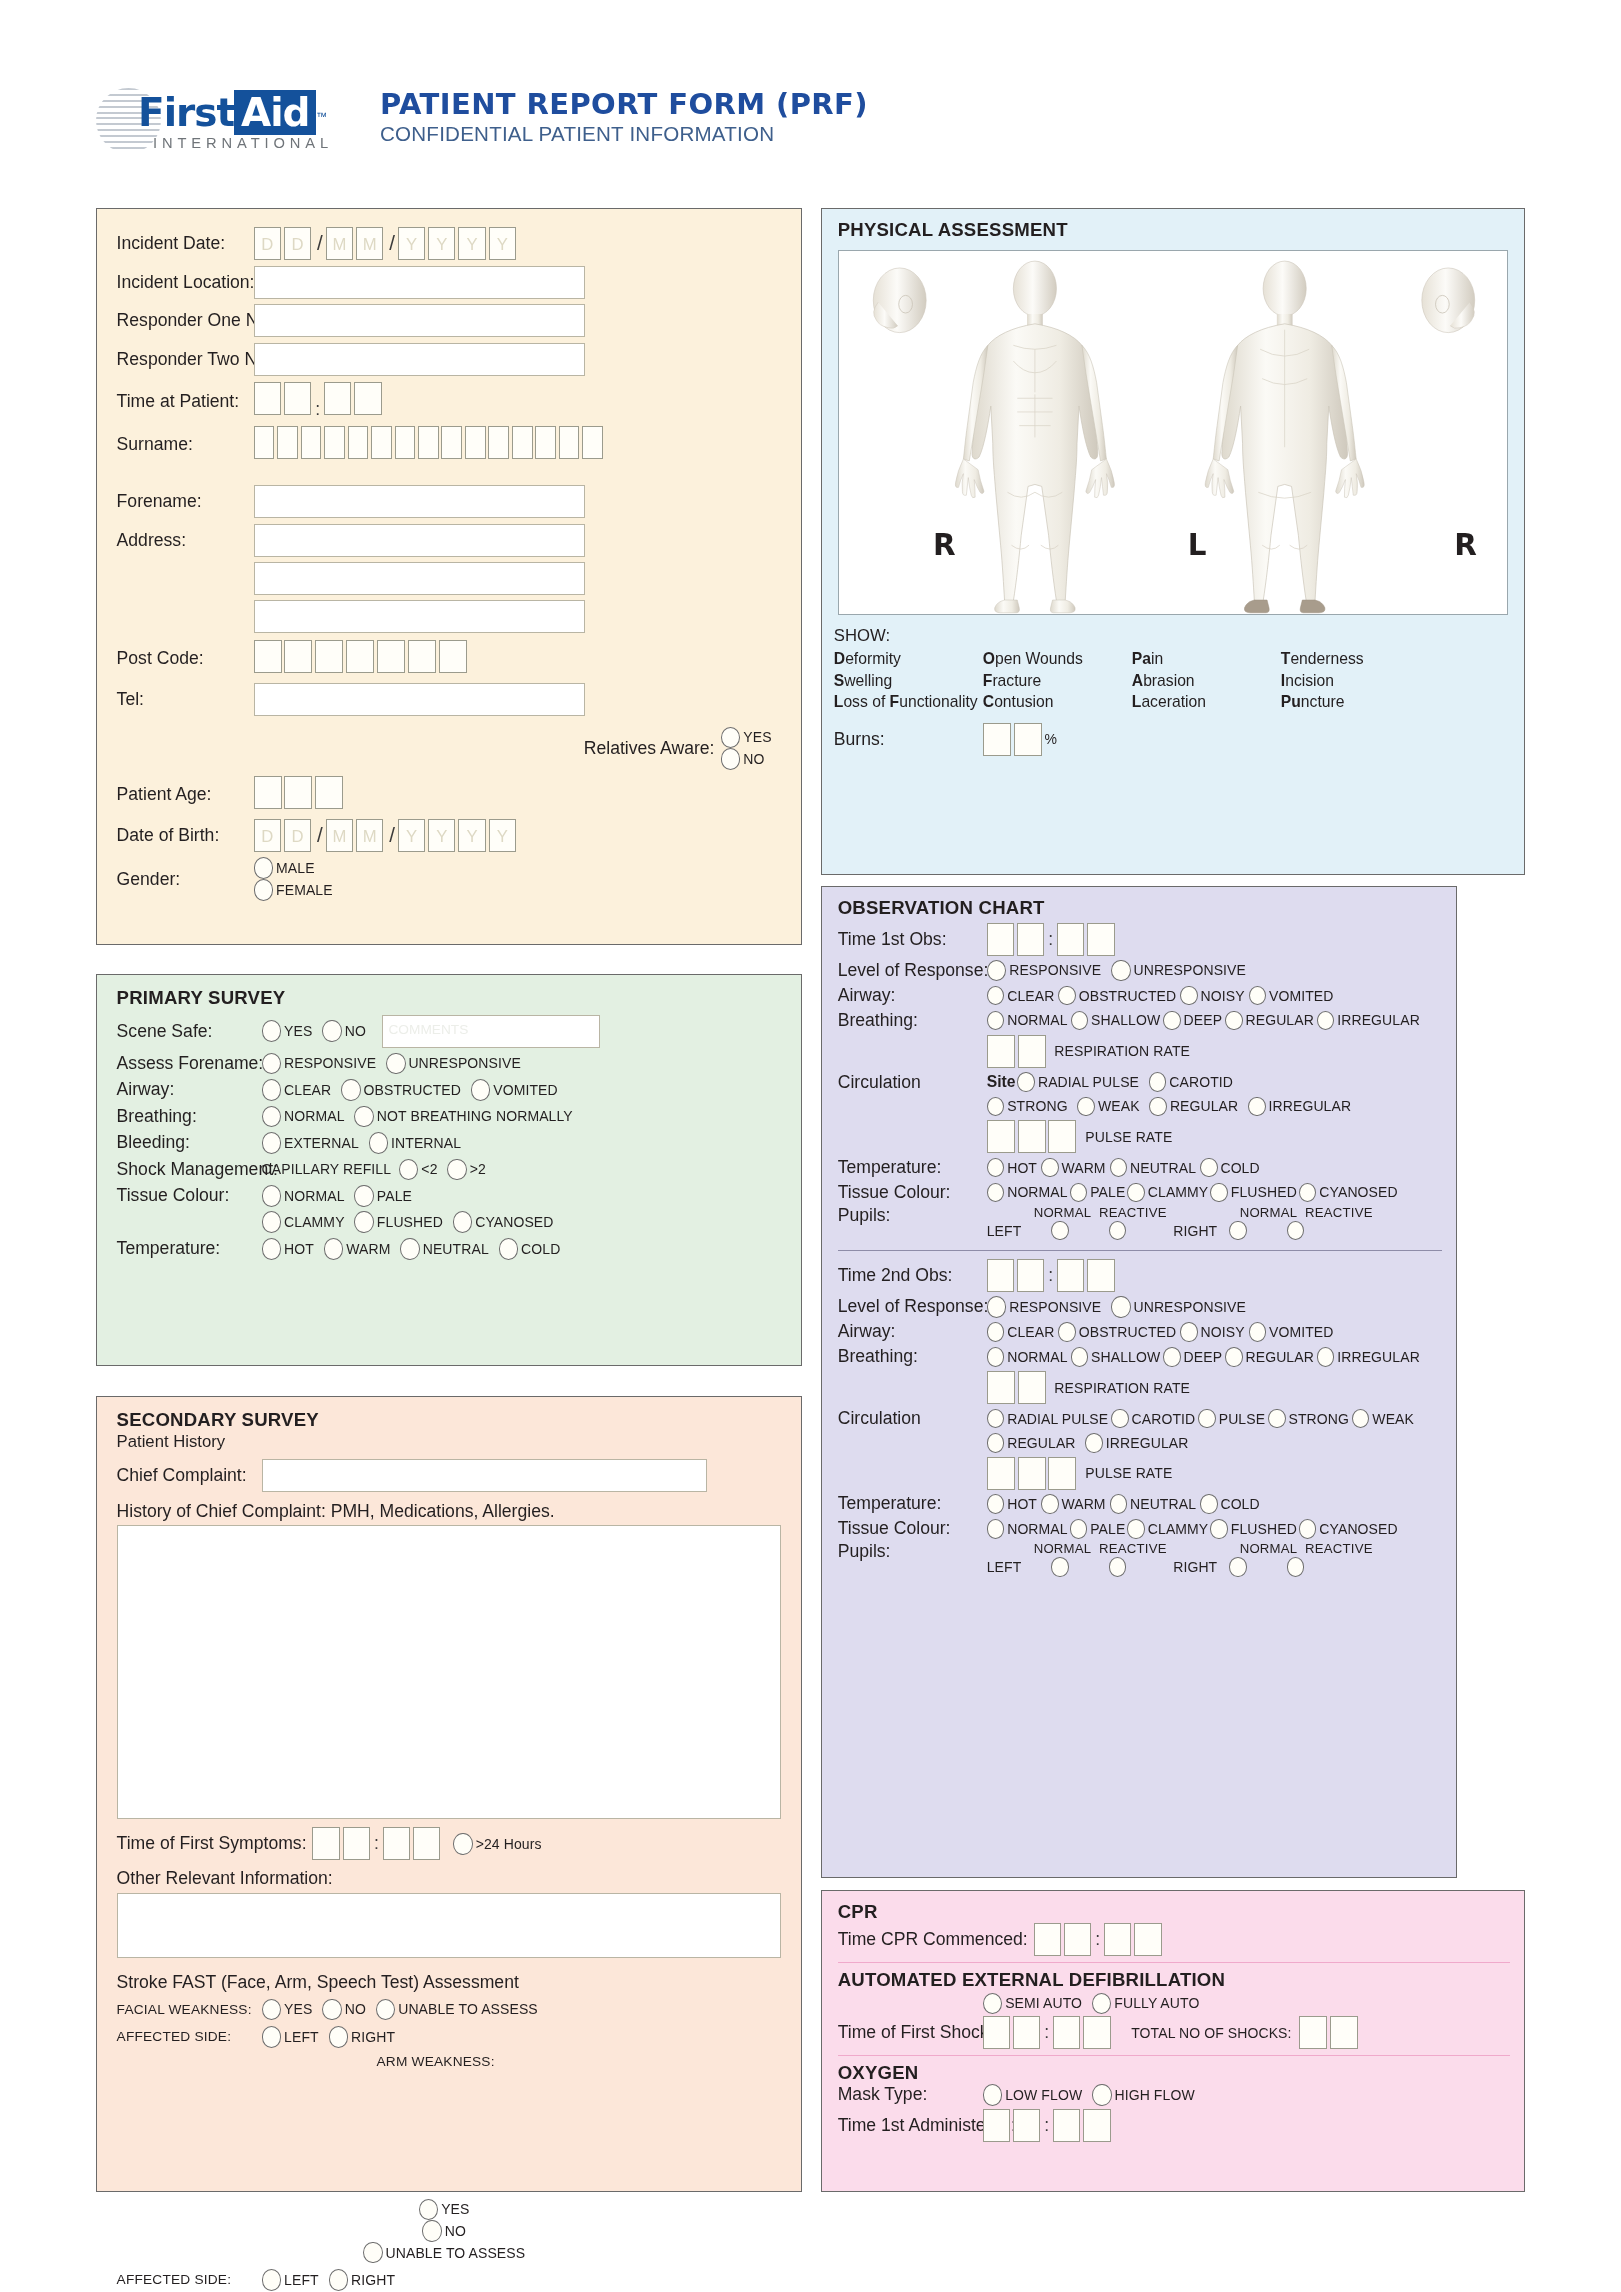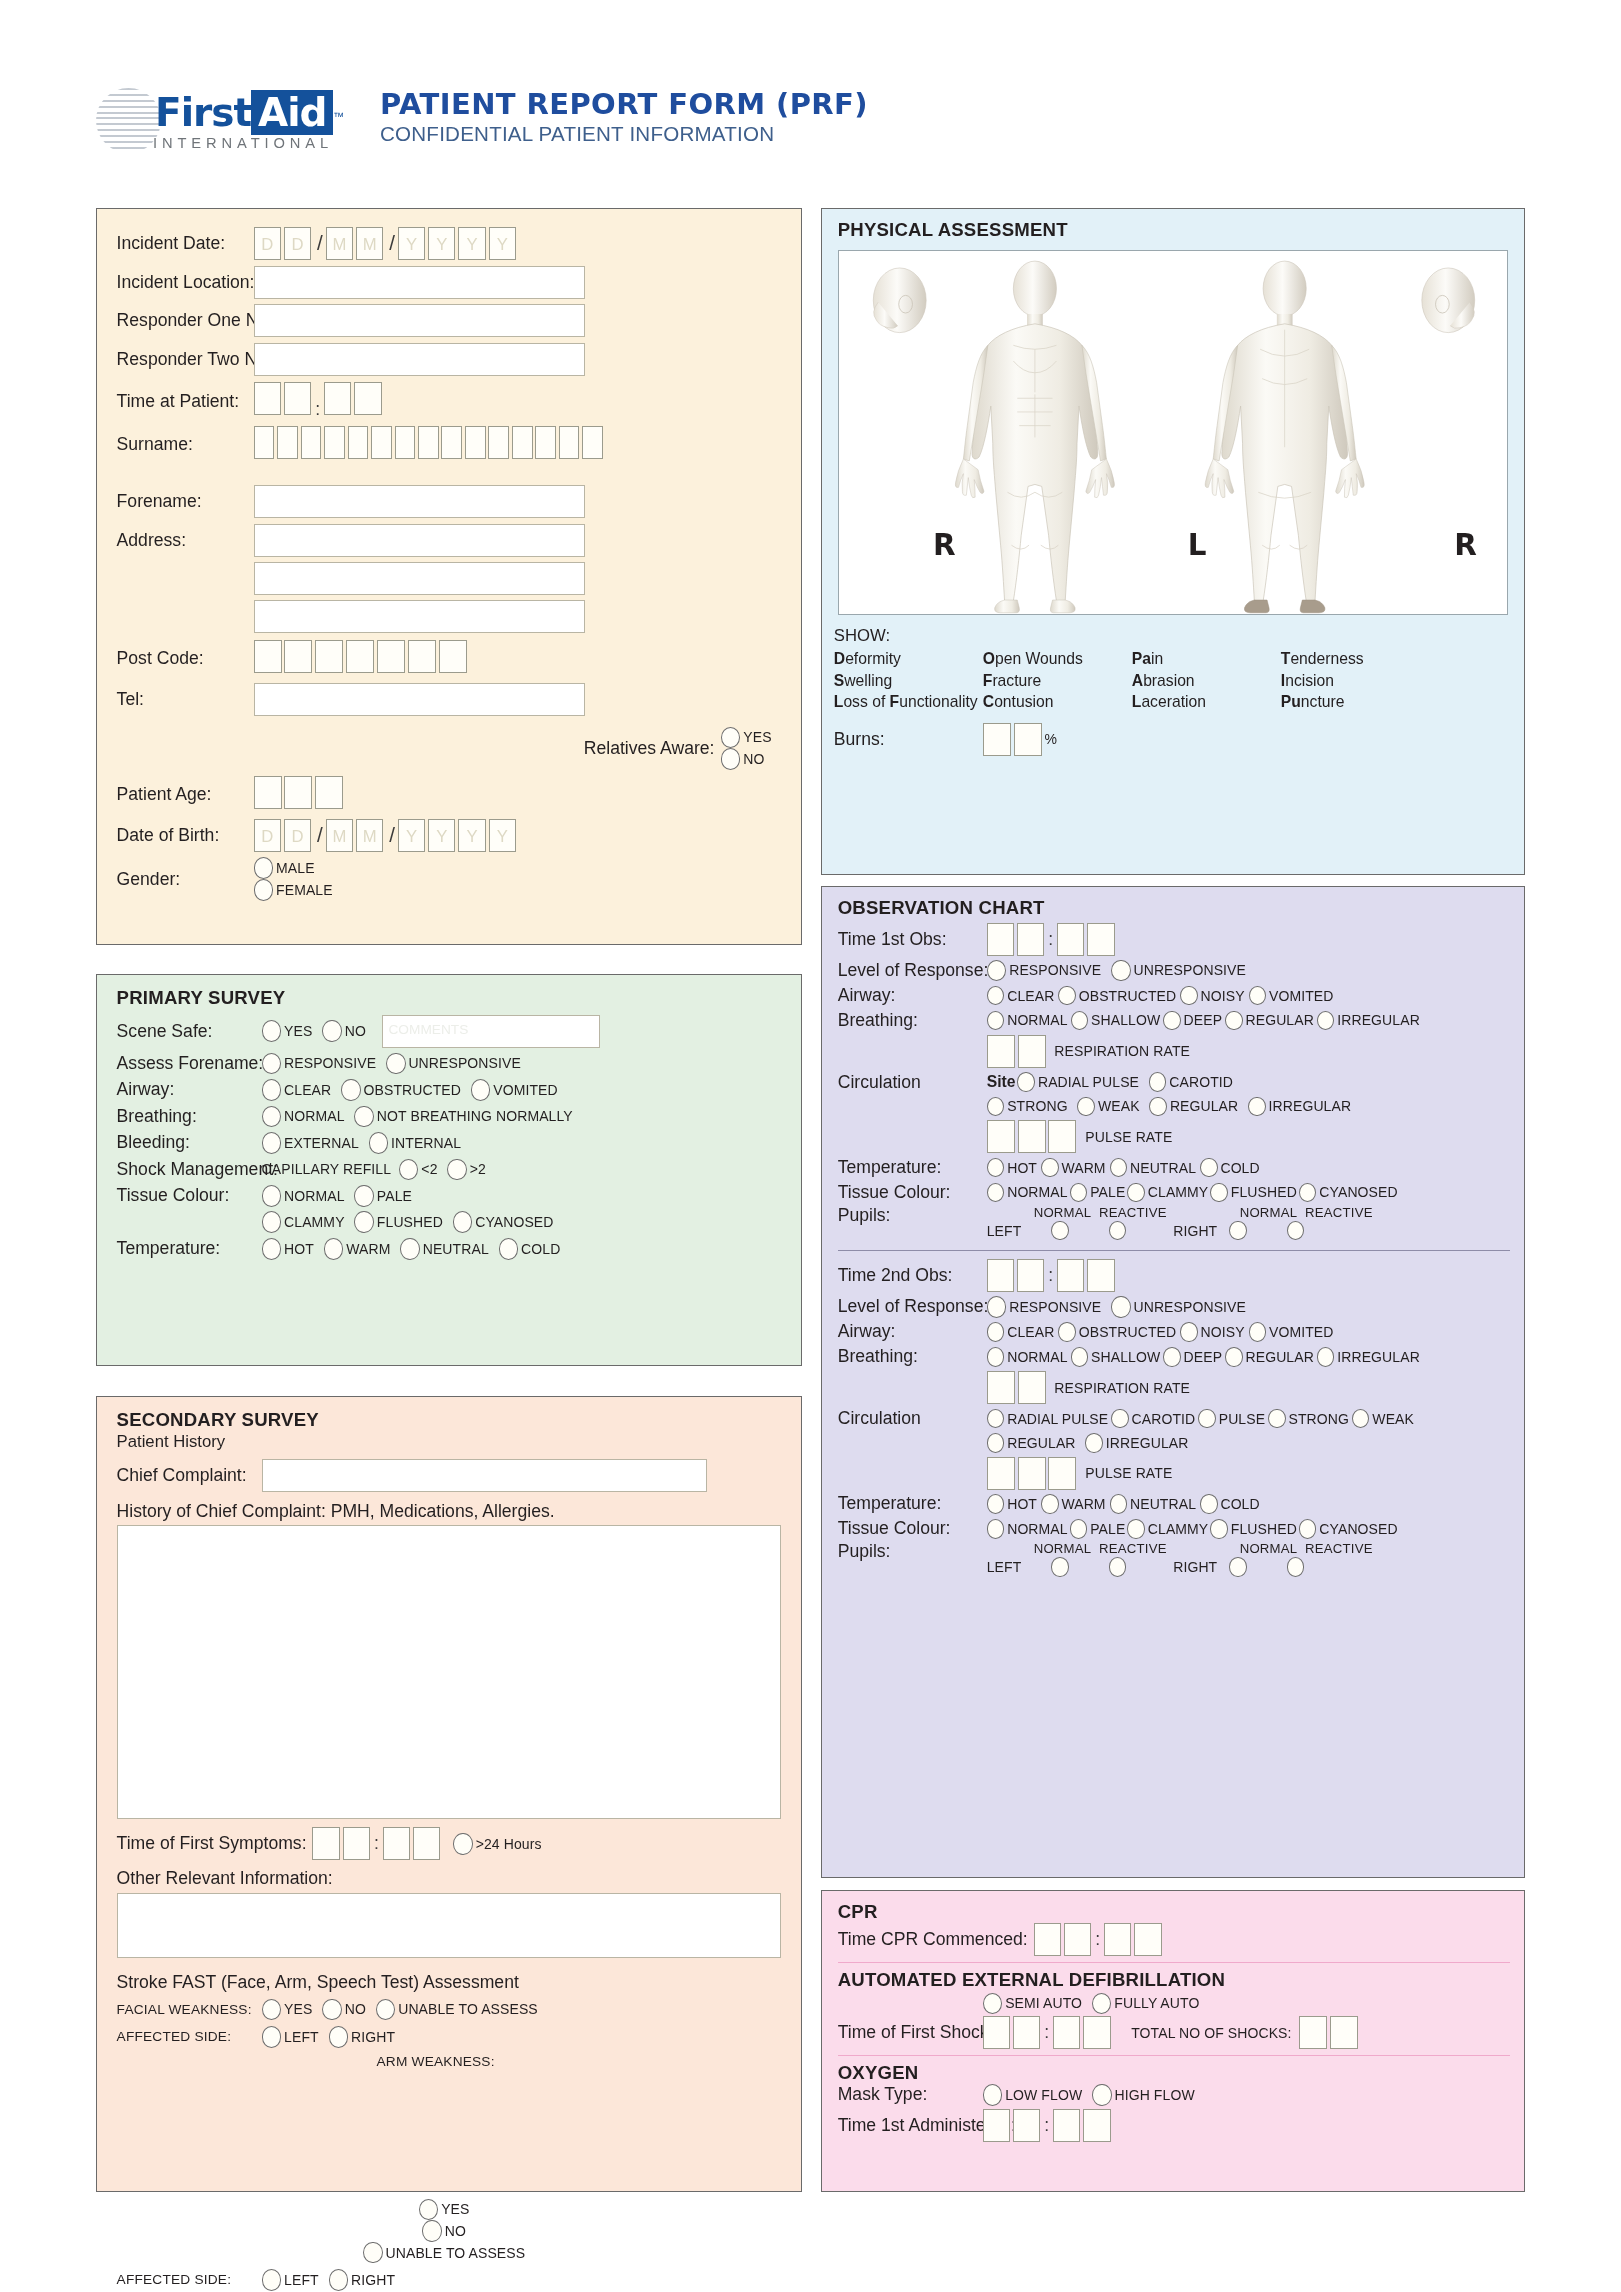--- a/index.html
+++ b/index.html
@@ -12,39 +12,39 @@
     position:relative;
   }
   .page { position:relative; width:1621px; height:2293px; padding:0; }
 
   
   .header { position:absolute; left:96px; top:86px; width:980px; height:76px; display:flex; align-items:flex-start; }
   .logo-wrap { position:relative; width:255px; height:71px; flex:0 0 255px; }
   .logo-sphere { position:absolute; left:0; top:2px; width:65px; height:65px; border-radius:50%;
      background: repeating-linear-gradient(to bottom, #b9c0c9 0px, #b9c0c9 2px, #ffffff 2px, #ffffff 5.9px);
      opacity:.85; }
-  .logo-text { position:absolute; left:59px; top:3.9px; }
+  .logo-text { position:absolute; left:42px; top:3.9px; }
   .logo-first { font-size:39px; font-weight:bold; color:#14519b; letter-spacing:-1px; font-family:"DejaVu Sans", sans-serif; }
   .logo-aid { display:inline-block; background:#14519b; color:#ffffff; padding:0 6.9px; font-size:39px; font-weight:bold; font-family:"DejaVu Sans", sans-serif; letter-spacing:-1px;}
   .logo-tm { font-size:10.8px; vertical-align:super; color:#14519b; }
   .logo-sub { position:absolute; left:57px; top:49px; font-size:14.7px; letter-spacing:4.9px; color:#6f7479; font-family:"Liberation Sans", sans-serif; }
   .title-block { margin-left:29px; padding-top:2px; }
   .title-main { font-size:29px; font-weight:bold; color:#1f4d9e; letter-spacing:0.4px; line-height:33px; font-family:"DejaVu Sans", sans-serif;}
   .title-sub { font-size:20.6px; color:#3e5f8c; letter-spacing:0.2px; line-height:25.5px; font-family:"Liberation Sans", sans-serif; }
 
   
   .panel { position:absolute; border:1.5px solid #6a6a6a; }
   .panel-title { font-size:18.6px; font-weight:bold; letter-spacing:0.2px; color:#231f20; }
   .panel-sub { font-size:16.7px; color:#231f20; }
 
   #panel-incident { left:96px; top:208px; width:706px; height:737px; background:#fcf1dc; }
   #panel-primary  { left:96px; top:974px; width:706px; height:392px; background:#e3f0e2; }
   #panel-secondary{ left:96px; top:1396px; width:706px; height:796px; background:#fce7d9; }
   #panel-physical { left:821px; top:208px; width:704px; height:667px; background:#e2f1f8; }
-  #panel-obs      { left:821px; top:886px; width:704px; height:992px; background:#dedcef; }
+  #panel-obs      { left:821px; top:886px; width:636px; height:992px; background:#dedcef; }
   #panel-cpr      { left:821px; top:1890px; width:704px; height:302px; background:#fbdceb; }
 
   
   .row { display:flex; align-items:center; }
   .lbl { font-size:17.6px; color:#231f20; white-space:nowrap; font-family:"Liberation Sans", sans-serif; }
   .lbl-sm { font-size:13.7px; letter-spacing:0.2px; }
   .opt { font-size:14px; letter-spacing:0.1px; white-space:nowrap; color:#231f20; }
 
   
   .bx { width:29px; height:35px; background:#fffef9; border:1px solid #9b9b8d; margin-right:2.9px; display:inline-block;

